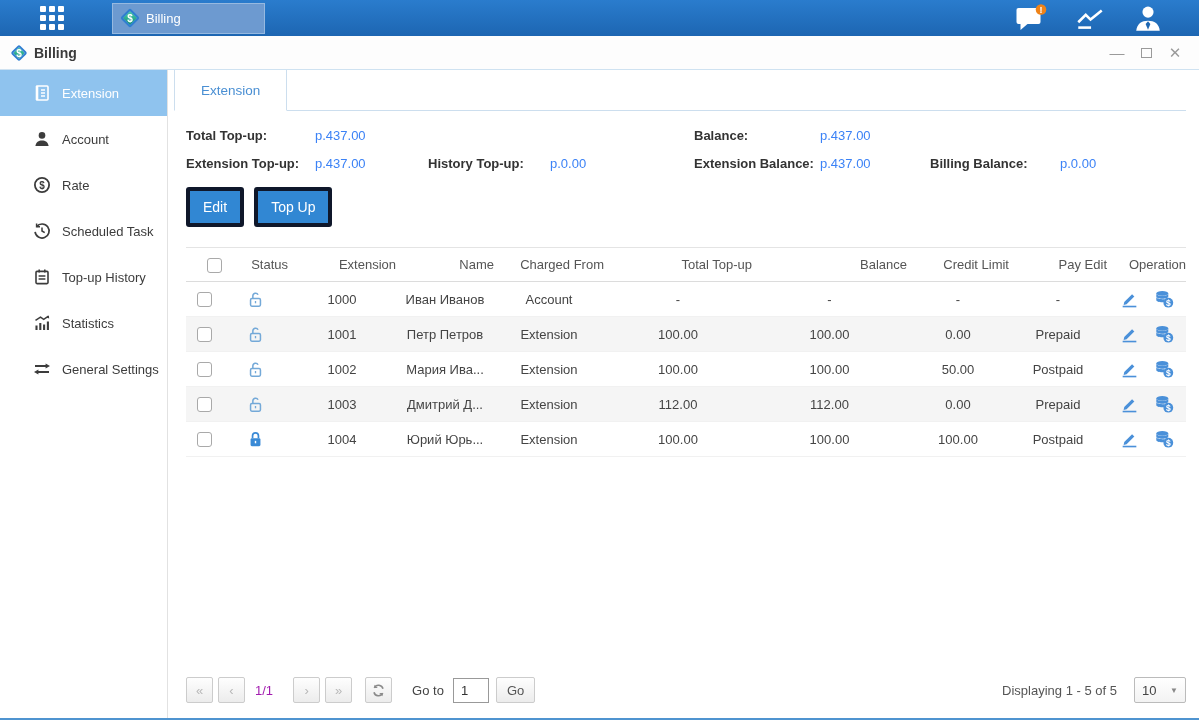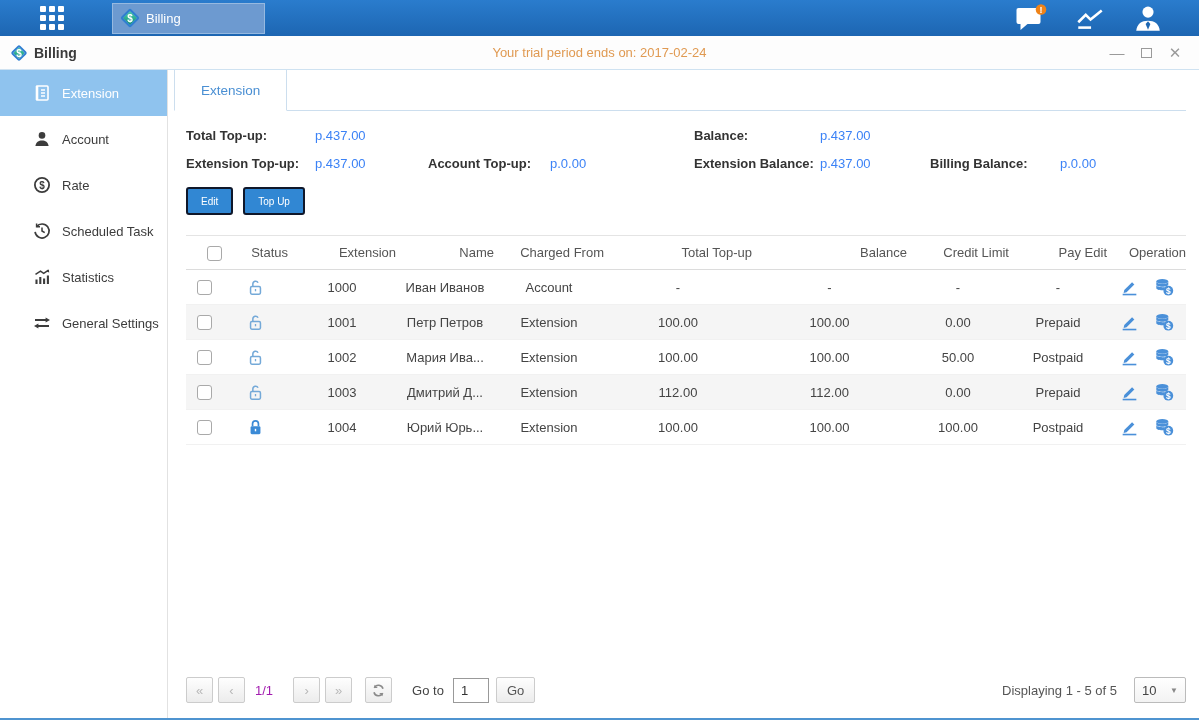--- a/index.html
+++ b/index.html
@@ -40,21 +40,21 @@
   .content { flex: 1; display: flex; flex-direction: column; padding: 0 13px 0 18px; min-width: 0; }
   .tabstrip { flex: 0 0 41px; border-bottom: 1px solid #ccdeee; display: flex; align-items: flex-end; margin-left: -12px; padding-left: 0; }
   .tab { background: #fff; border: 1px solid #ccdeee; border-bottom: 1px solid #fff; margin-bottom: -1px; border-top: none; height: 41px; line-height: 41px; padding: 0 26px; color: #4a8fd3; font-size: 13.5px; cursor: pointer; }
 
   .summary { margin-top: 17px; display: grid; grid-template-columns: 129px 113px 122px 144px 126px 110px 130px auto; row-gap: 13px; font-size: 13px; align-items: center; }
   .sum-label { font-weight: bold; color: #333; }
   .sum-value { color: #3b82f6; }
   .gc1 { grid-column: 1; } .gc5 { grid-column: 5; }
 
   .actions { margin: 16px 0 20px; display: flex; gap: 10px; }
-  .btn-primary { background: #3187d3; color: #fff; border: 2px solid #0f172a; font-size: 10px; font-family: inherit; padding: 0 13px; height: 28px; border-radius: 3px; cursor: pointer; }
+  .btn-primary { background: #3187d3; color: #fff; border: 4px solid #0f172a; font-size: 14px; font-family: inherit; padding: 0 13px; height: 40px; border-radius: 3px; cursor: pointer; }
 
   table { width: 100%; border-collapse: collapse; table-layout: fixed; font-size: 13px; color: #444; }
   thead th { font-weight: normal; color: #555; border-top: 1px solid #e4e4e4; border-bottom: 1px solid #dcdcdc; height: 34px; text-align: right; }
   tbody td { height: 35px; text-align: center; white-space: nowrap; overflow: hidden; text-overflow: ellipsis; }
   tbody tr:nth-child(even) { background: #f5f5f5; }
   tbody tr { border-bottom: 1px solid #f1f1f1; }
   .checkbox { width: 15px; height: 15px; border: 1px solid #a9a9a9; border-radius: 3px; background: #fff; display: inline-block; vertical-align: middle; cursor: pointer; }
   .status-icon { display: inline-flex; vertical-align: middle; cursor: pointer; }
   .op-icons { display: flex; gap: 15px; justify-content: center; align-items: center; }
   .op-icons span { display: inline-flex; cursor: pointer; }
@@ -120,21 +120,20 @@
     </div>
   </div>
 
   <div class="titlebar">
     <div class="title-left">
       <span class="diamond">
           <i>$</i>
         </span>
       <span class="title-text">Billing</span>
     </div>
-    <div class="trial">Your trial period ends on: 2017-02-24</div>
     <div class="win-controls">
       <span class="wc">—</span>
       <span class="wc"><span class="wc-box"></span></span>
       <span class="wc">✕</span>
     </div>
   </div>
 
   <div class="body-row">
 
     <div class="sidebar" id="sidebar">
@@ -168,20 +167,30 @@
         </div>
         <div class="side-item">
           <span class="side-icon">
             <svg viewBox="0 0 18 18">
               <path d="M3.6 4.6A7 7 0 1 1 2.1 9.8" fill="none" stroke="currentColor" stroke-width="1.7"></path>
               <path d="M3.6 1.4v3.4h3.4" fill="none" stroke="currentColor" stroke-width="1.5"></path>
               <path d="M9 5.4V9l2.7 1.7" fill="none" stroke="currentColor" stroke-width="1.5"></path>
             </svg>
           </span>
           <span>Scheduled Task</span>
+        </div>
+        <div class="side-item">
+          <span class="side-icon">
+            <svg viewBox="0 0 18 18">
+              <rect x="3" y="3.4" width="12" height="12.2" rx="1" fill="none" stroke="currentColor" stroke-width="1.6"></rect>
+              <path d="M6.2 1.4v3.2M11.8 1.4v3.2" stroke="currentColor" stroke-width="1.6"></path>
+              <path d="M5.6 8h6.8M5.6 11h6.8" stroke="currentColor" stroke-width="1.4"></path>
+            </svg>
+          </span>
+          <span>Top-up History</span>
         </div>
         <div class="side-item">
           <span class="side-icon">
             <svg viewBox="0 0 18 18">
               <path d="M3.5 16v-4.6M7.3 16V9M11.1 16v-5.6M14.9 16V7.6" stroke="currentColor" stroke-width="2.1"></path>
               <path d="M2.5 6.4l5-3.2 3.2 2.2 4.8-3.2" fill="none" stroke="currentColor" stroke-width="1.5"></path>
               <path d="M15.8 1.5l.4 3-2.8-1z" fill="currentColor"></path>
             </svg>
           </span>
           <span>Statistics</span>
@@ -202,21 +211,21 @@
         <div class="tab">Extension</div>
       </div>
 
       <div class="summary">
         <span class="sum-label gc1">Total Top-up:</span>
         <span class="sum-value">p.437.00</span>
         <span class="sum-label gc5">Balance:</span>
         <span class="sum-value">p.437.00</span>
         <span class="sum-label gc1">Extension Top-up:</span>
         <span class="sum-value">p.437.00</span>
-        <span class="sum-label">Account Top-up:</span>
+        <span class="sum-label">History Top-up:</span>
         <span class="sum-value">p.0.00</span>
         <span class="sum-label">Extension Balance:</span>
         <span class="sum-value">p.437.00</span>
         <span class="sum-label">Billing Balance:</span>
         <span class="sum-value">p.0.00</span>
       </div>
 
       <div class="actions">
         <button class="btn-primary">Edit</button>
         <button class="btn-primary">Top Up</button>

